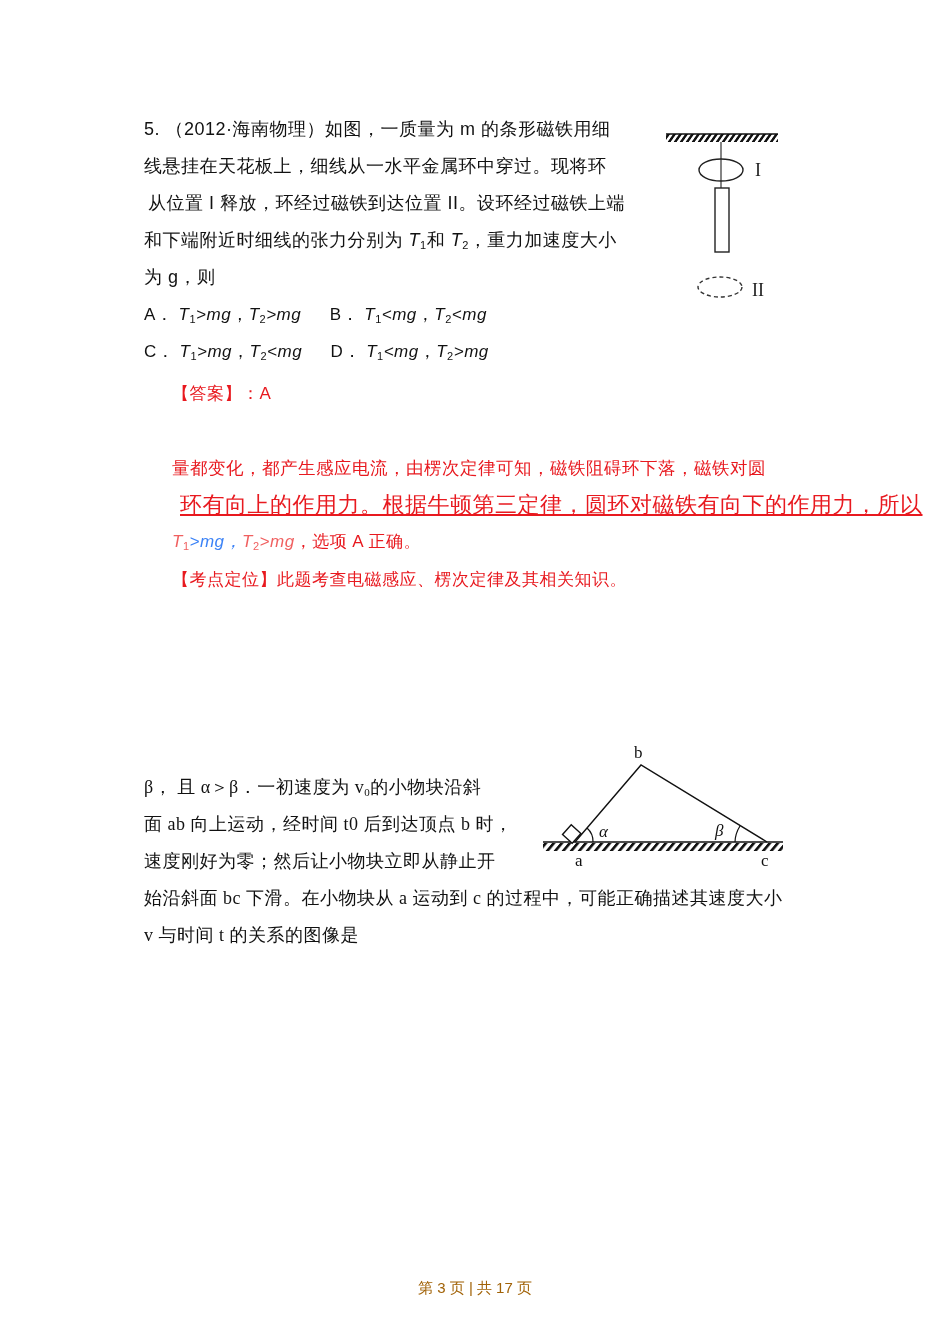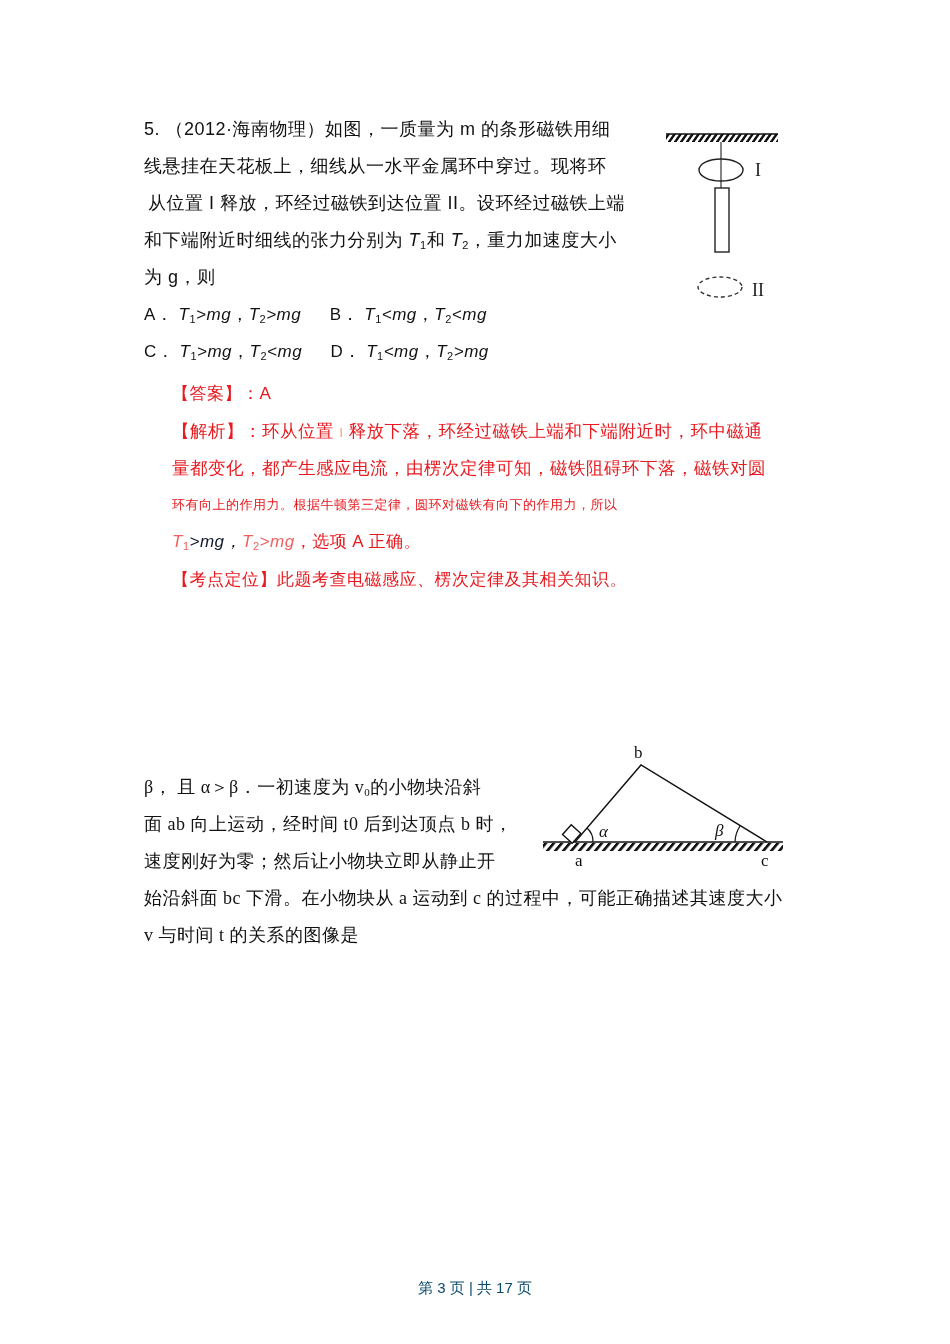--- a/index.html
+++ b/index.html
@@ -35,21 +35,21 @@
     }
     .it { font-style: italic; }
     sub { font-size: 11px; vertical-align: -3px; line-height: 0; }
     .opt-gap { display: inline-block; width: 18px; }
     .footer {
       position: absolute;
       left: 0; width: 950px;
       top: 1279px;
       text-align: center;
       font-size: 15px;
-      color: #0c4a6e;
+      color: #a16207;
     }
     svg { position: absolute; overflow: visible; }
   </style>
 </head>
 <body>
 
 <div class="page">
 
   <div class="line" style="left:144px; top:117px;">5. （2012·海南物理）如图，一质量为 m 的条形磁铁用细</div>
   <div class="line" style="left:144px; top:154px;">线悬挂在天花板上，细线从一水平金属环中穿过。现将环</div>
@@ -90,27 +90,24 @@
     <ellipse cx="61" cy="60" rx="22" ry="11" fill="none" stroke="#222" stroke-width="1.4"></ellipse>
     <rect x="55" y="78" width="14" height="64" fill="#fff" stroke="#222" stroke-width="1.4"></rect>
     <ellipse cx="60" cy="177" rx="22" ry="10" fill="none" stroke="#333" stroke-width="1.4" stroke-dasharray="4,3"></ellipse>
     <text x="95" y="66" font-family="Liberation Serif, serif" font-size="18" fill="#222">I</text>
     <text x="92" y="186" font-family="Liberation Serif, serif" font-size="18" fill="#222">II</text>
   </svg>
 
   <div class="line red" style="left:172px; top:382px; font-size:17px;">
     <span>【答案】：</span><span>A</span>
   </div>
-  <div class="line red" style="left:172px; top:419px; font-size:17.5px;">
-    <span>【解析】：</span><span>环从位置 </span><span style="color:#e8a070;font-size:12px;">I</span><span> 释放下落，环经过磁铁上端和下端附近时，环中磁通</span>
-  </div>
   <div class="line red" style="left:172px; top:456px; font-size:17.5px;">量都变化，都产生感应电流，由楞次定律可知，磁铁阻碍环下落，磁铁对圆</div>
-  <div class="line red" style="left:172px; top:493px; font-size:13px;">环有向上的作用力。根据牛顿第三定律，圆环对磁铁有向下的作用力，所以</div>
+  <div class="line red" style="left:180px; top:493px; font-size:22px;text-decoration:underline;">环有向上的作用力。根据牛顿第三定律，圆环对磁铁有向下的作用力，所以</div>
   <div class="line red" style="left:172px; top:530px; font-size:17px;">
-    <span class="it" style="color:#f06060">T</span><sub style="color:#f06060">1</sub><span class="it" style="color:#0f172a">&gt;mg，</span><span class="it" style="color:#f06060">T</span><sub style="color:#f06060">2</sub><span class="it" style="color:#f06060">&gt;mg</span><span>，选项 A 正确。</span>
+    <span class="it" style="color:#f06060">T</span><sub style="color:#f06060">1</sub><span class="it" style="color:#3b82f6">&gt;mg，</span><span class="it" style="color:#f06060">T</span><sub style="color:#f06060">2</sub><span class="it" style="color:#f06060">&gt;mg</span><span>，选项 A 正确。</span>
   </div>
   <div class="line red" style="left:172px; top:568px; font-size:17px;">
     <span>【考点定位】</span><span>此题考查电磁感应、楞次定律及其相关知识。</span>
   </div>
 
   <div class="line serif" style="left:144px; top:775px;">
     <span>β， 且 α＞β．一初速度为 v</span><sub>0</sub><span>的小物块沿斜</span>
   </div>
   <div class="line serif" style="left:144px; top:812px;">面 ab 向上运动，经时间 t0 后到达顶点 b 时，</div>
   <div class="line serif" style="left:144px; top:849px;">速度刚好为零；然后让小物块立即从静止开</div>

